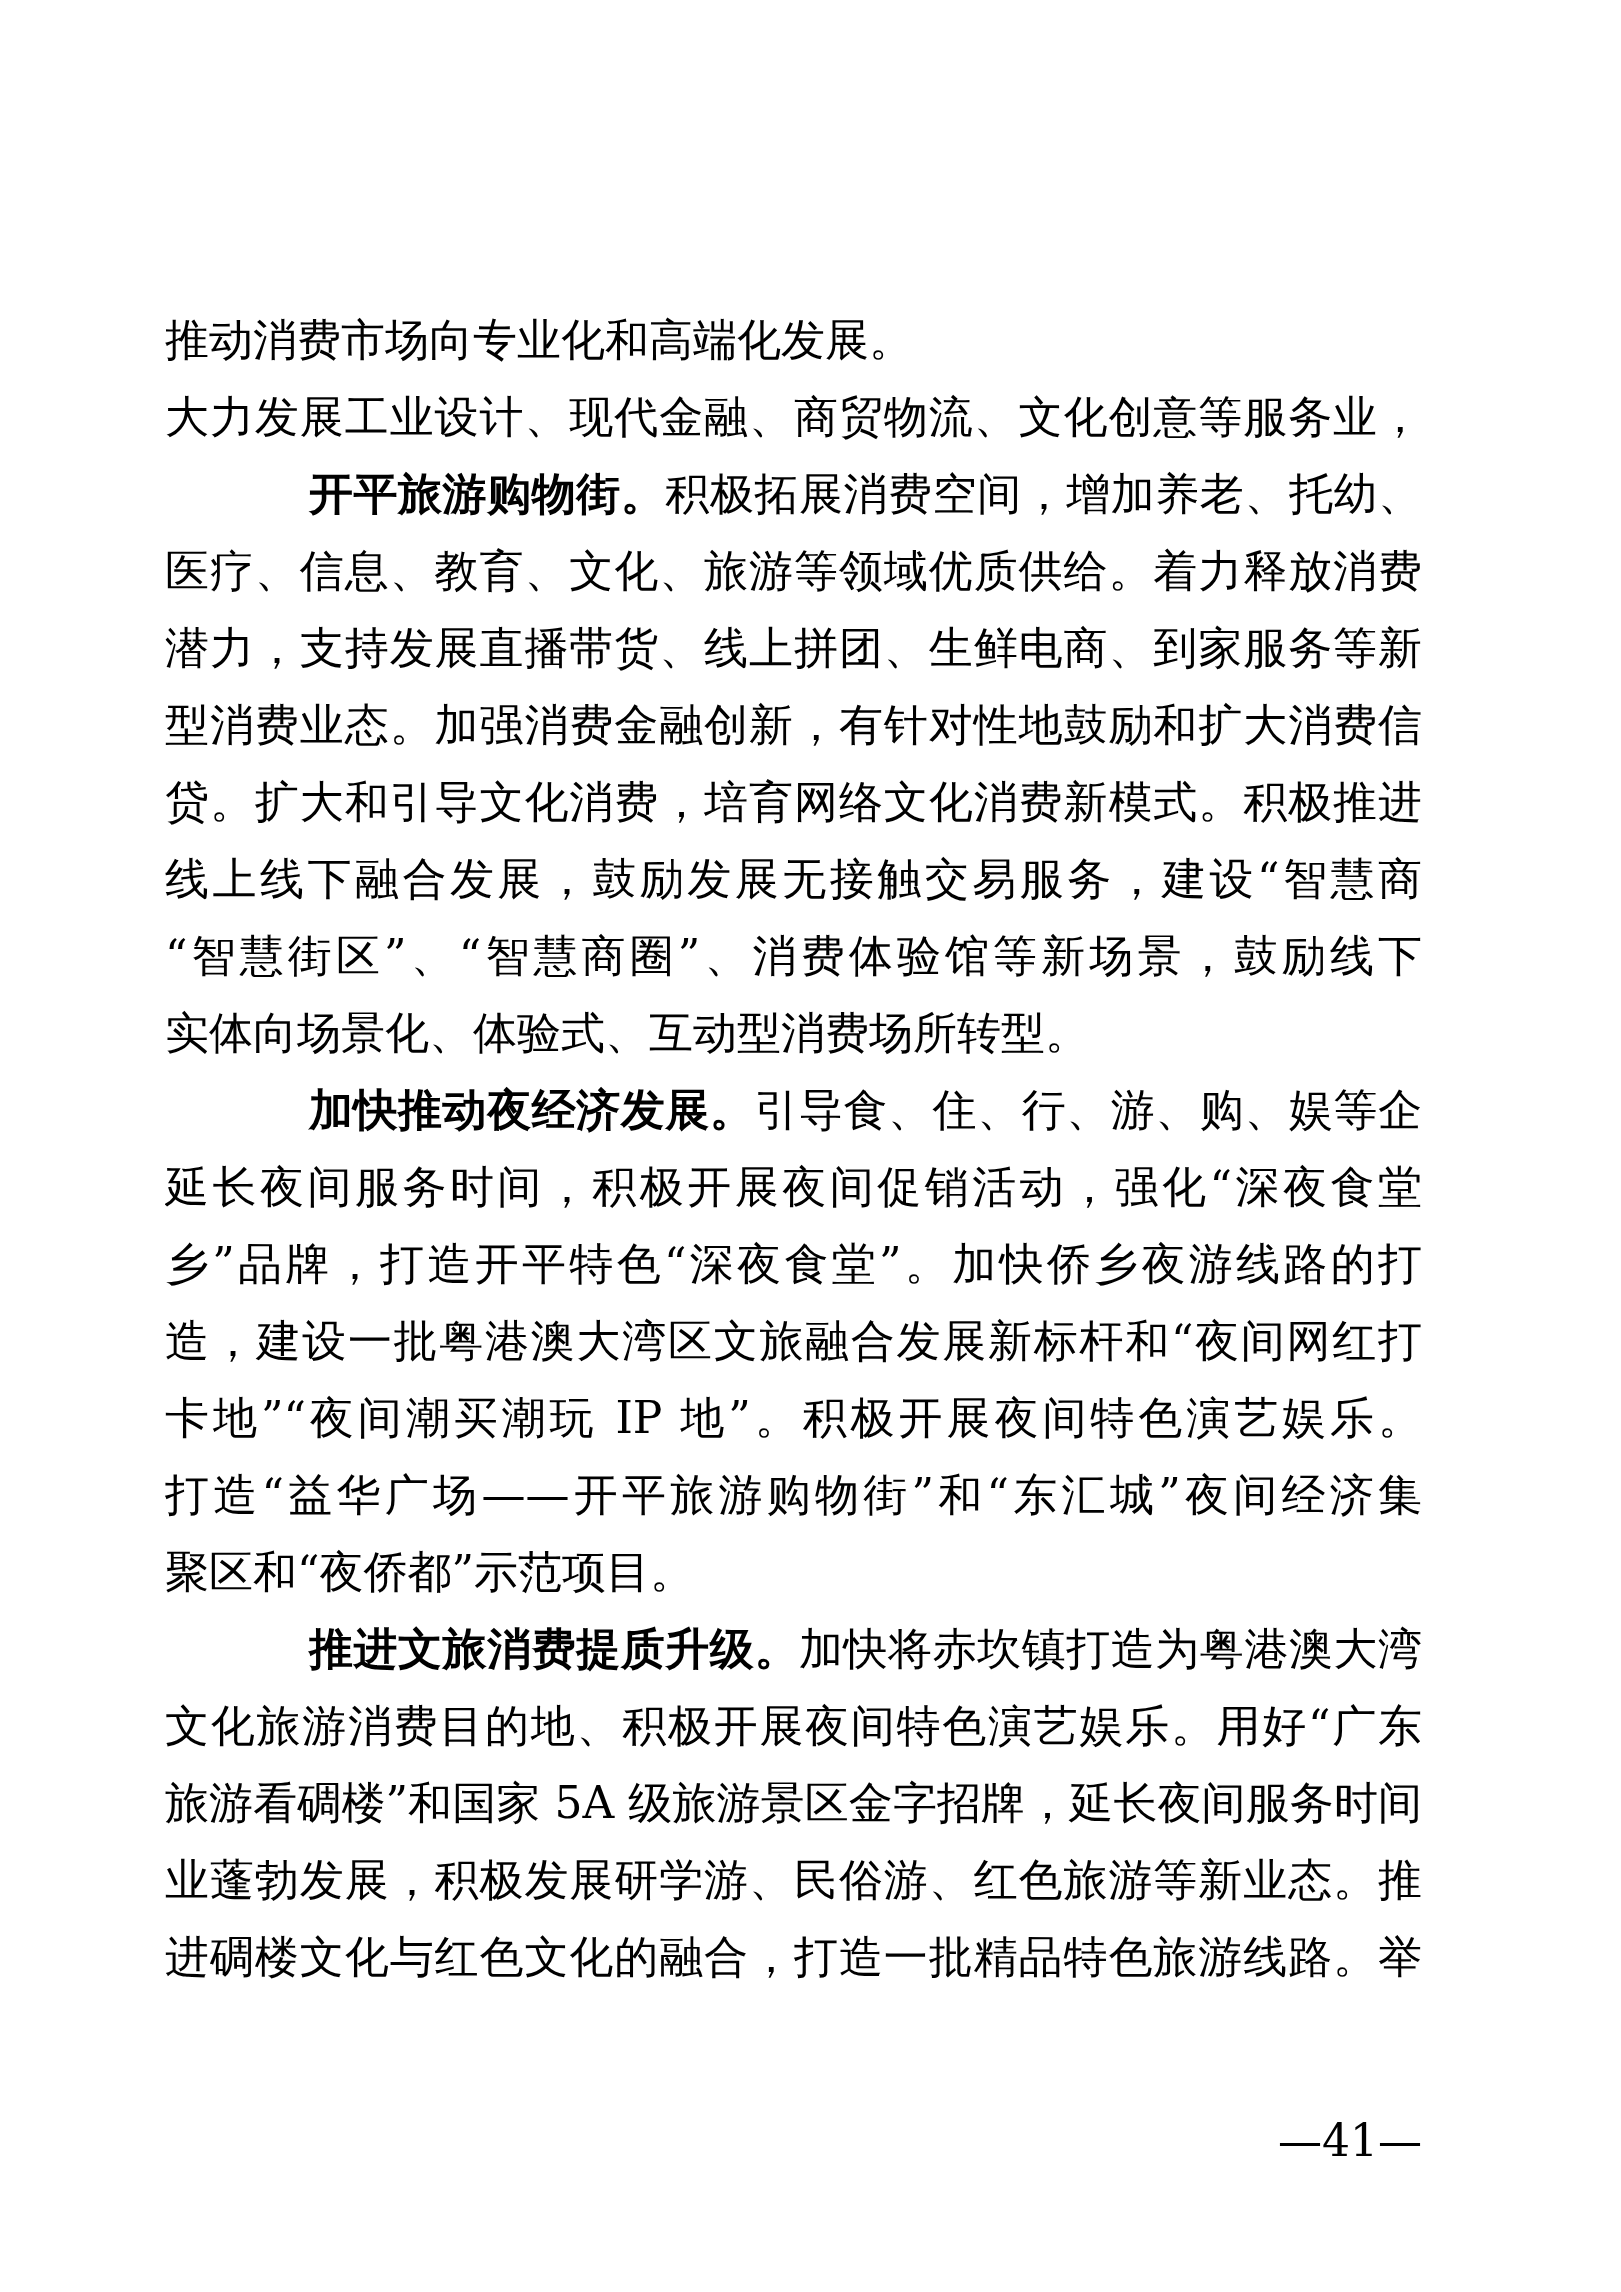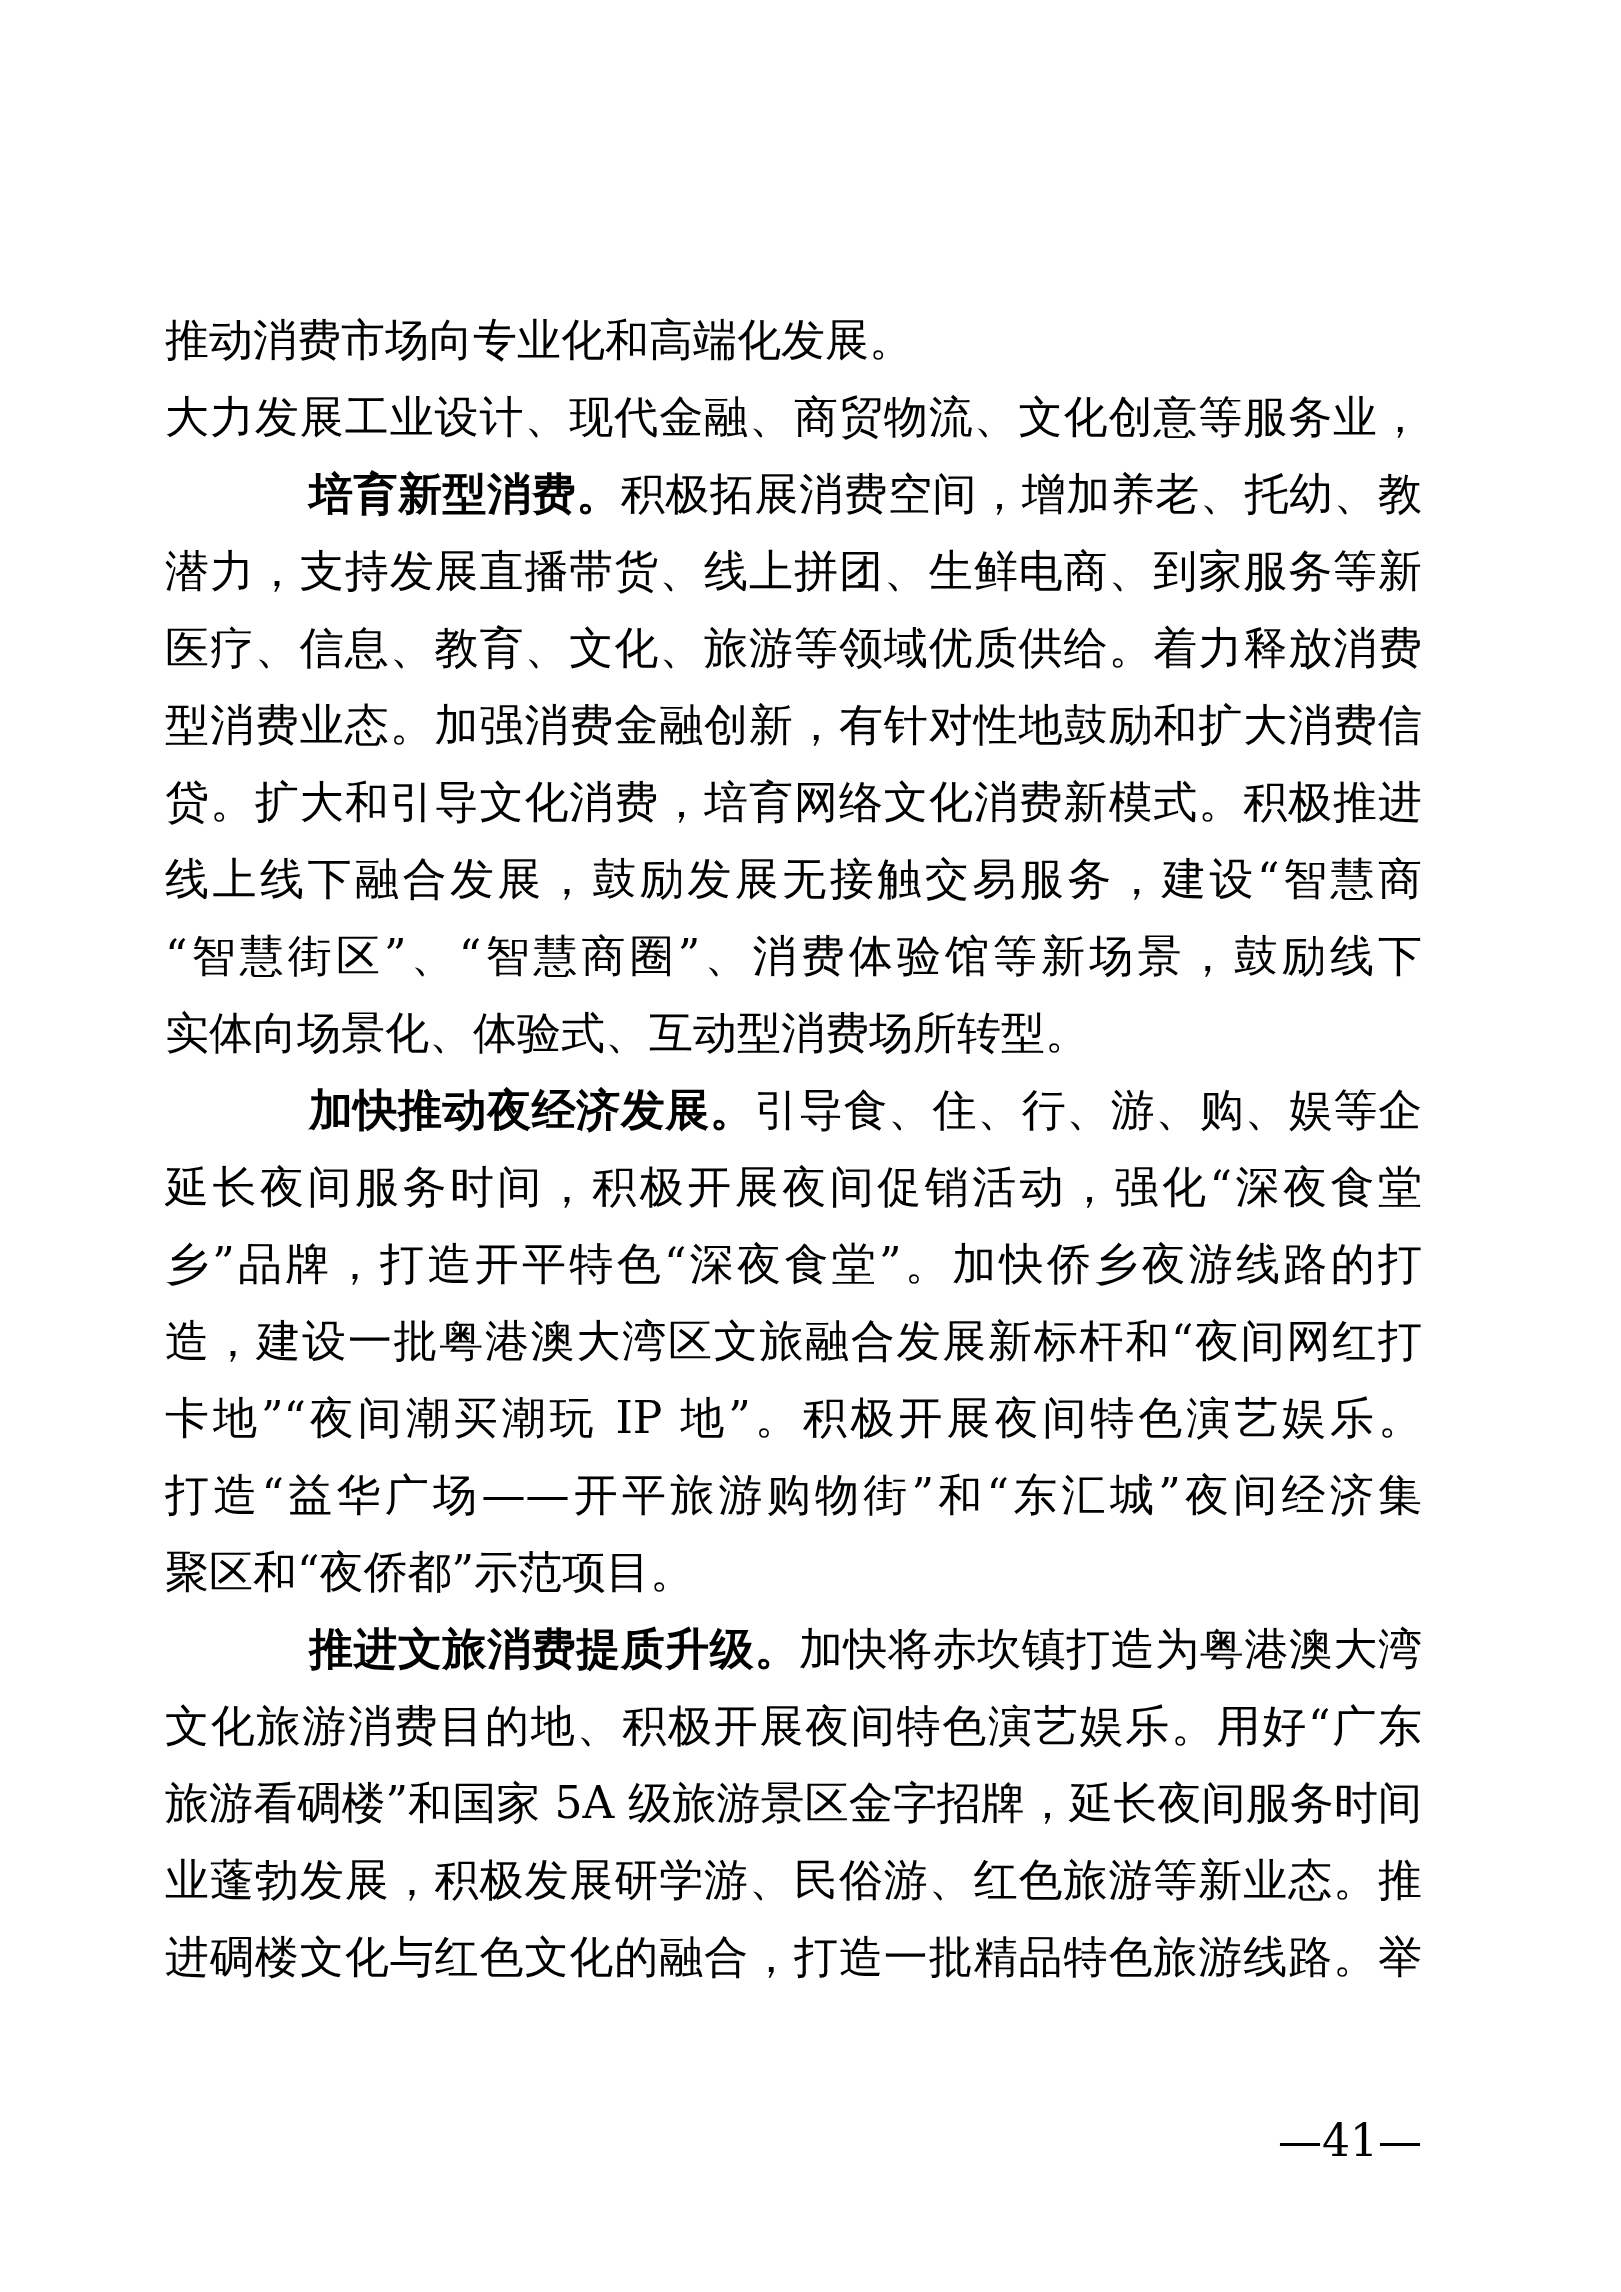--- a/index.html
+++ b/index.html
@@ -54,23 +54,23 @@
     margin-top: 32px;
   }
 </style>
 </head>
 <body>
 
 <div class="page">
   <div class="body-text">
       <div class="line"><span class="seg">推动消费市场向专业化和高端化发展。</span></div>
       <div class="line justify"><span class="seg">大力发展工业设计、现代金融、商贸物流、文化创意等服务业，</span></div>
-      <div class="line justify indent"><span class="seg-bold">培育新型消费。</span><span class="seg">积极拓展消费空间，增加养老、托幼、教育、</span></div>
+      <div class="line justify indent"><span class="seg-bold">开平旅游购物街。</span><span class="seg">积极拓展消费空间，增加养老、托幼、教育、</span></div>
+      <div class="line justify"><span class="seg">医疗、信息、教育、文化、旅游等领域优质供给。着力释放消费</span></div>
       <div class="line justify"><span class="seg">潜力，支持发展直播带货、线上拼团、生鲜电商、到家服务等新</span></div>
-      <div class="line justify"><span class="seg">医疗、信息、教育、文化、旅游等领域优质供给。着力释放消费</span></div>
       <div class="line justify"><span class="seg">型消费业态。加强消费金融创新，有针对性地鼓励和扩大消费信</span></div>
       <div class="line justify"><span class="seg">贷。扩大和引导文化消费，培育网络文化消费新模式。积极推进</span></div>
       <div class="line justify"><span class="seg">线上线下融合发展，鼓励发展无接触交易服务，建设“智慧商店”、</span></div>
       <div class="line justify"><span class="seg">“智慧街区”、“智慧商圈”、消费体验馆等新场景，鼓励线下</span></div>
       <div class="line"><span class="seg">实体向场景化、体验式、互动型消费场所转型。</span></div>
       <div class="line justify indent"><span class="seg-bold">加快推动夜经济发展。</span><span class="seg">引导食、住、行、游、购、娱等企业</span></div>
       <div class="line justify"><span class="seg">延长夜间服务时间，积极开展夜间促销活动，强化“深夜食堂</span></div>
       <div class="line justify"><span class="seg">乡”品牌，打造开平特色“深夜食堂”。加快侨乡夜游线路的打</span></div>
       <div class="line justify"><span class="seg">造，建设一批粤港澳大湾区文旅融合发展新标杆和“夜间网红打</span></div>
       <div class="line justify"><span class="seg">卡地”“夜间潮买潮玩 IP 地”。积极开展夜间特色演艺娱乐。</span></div>

